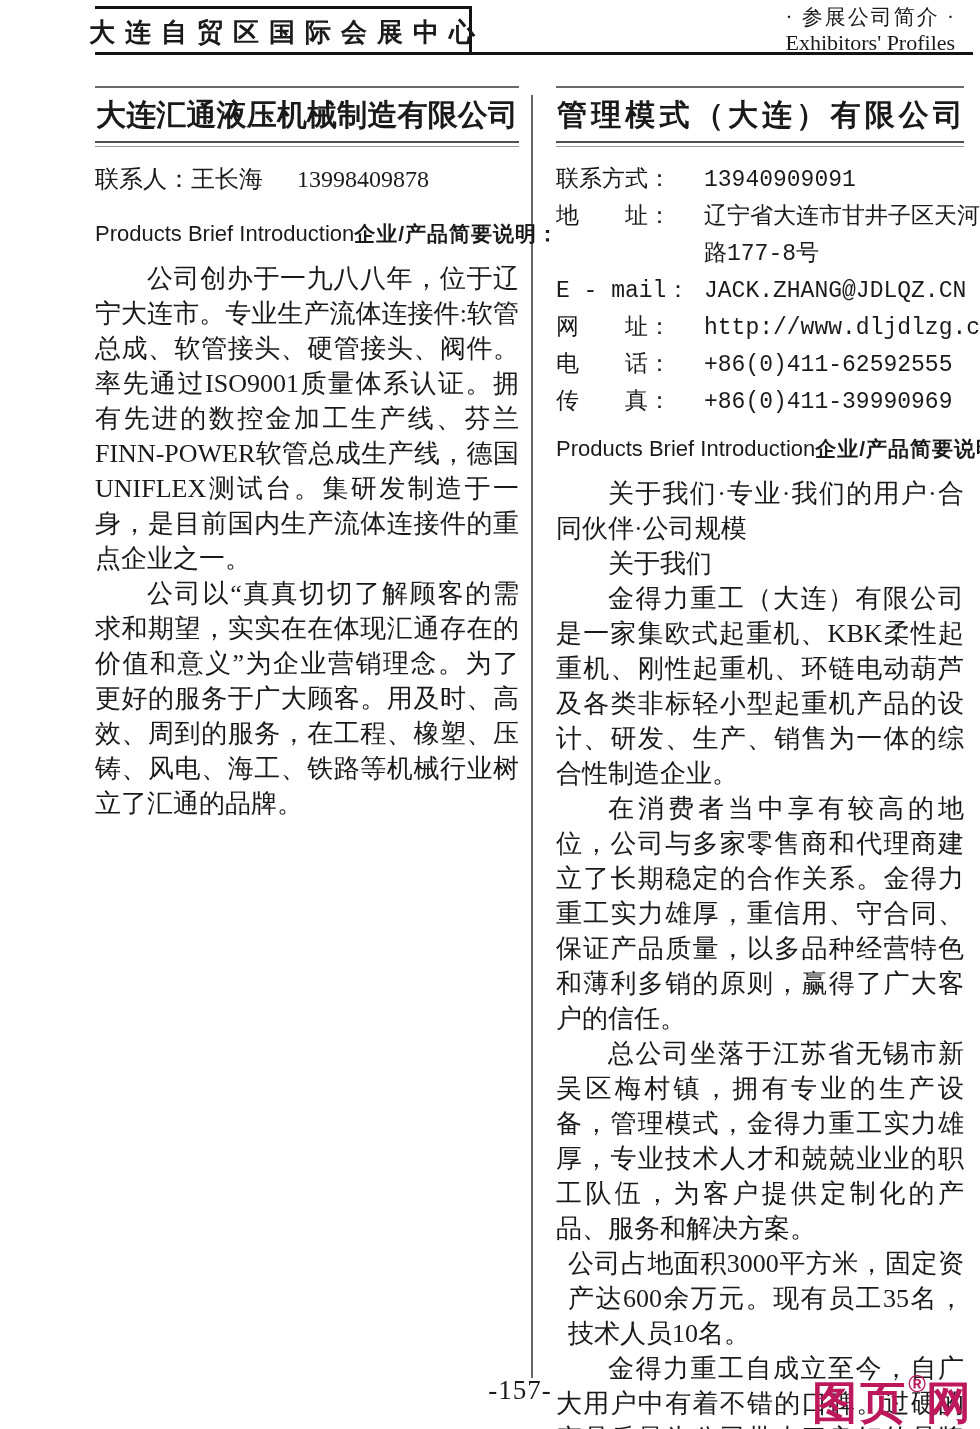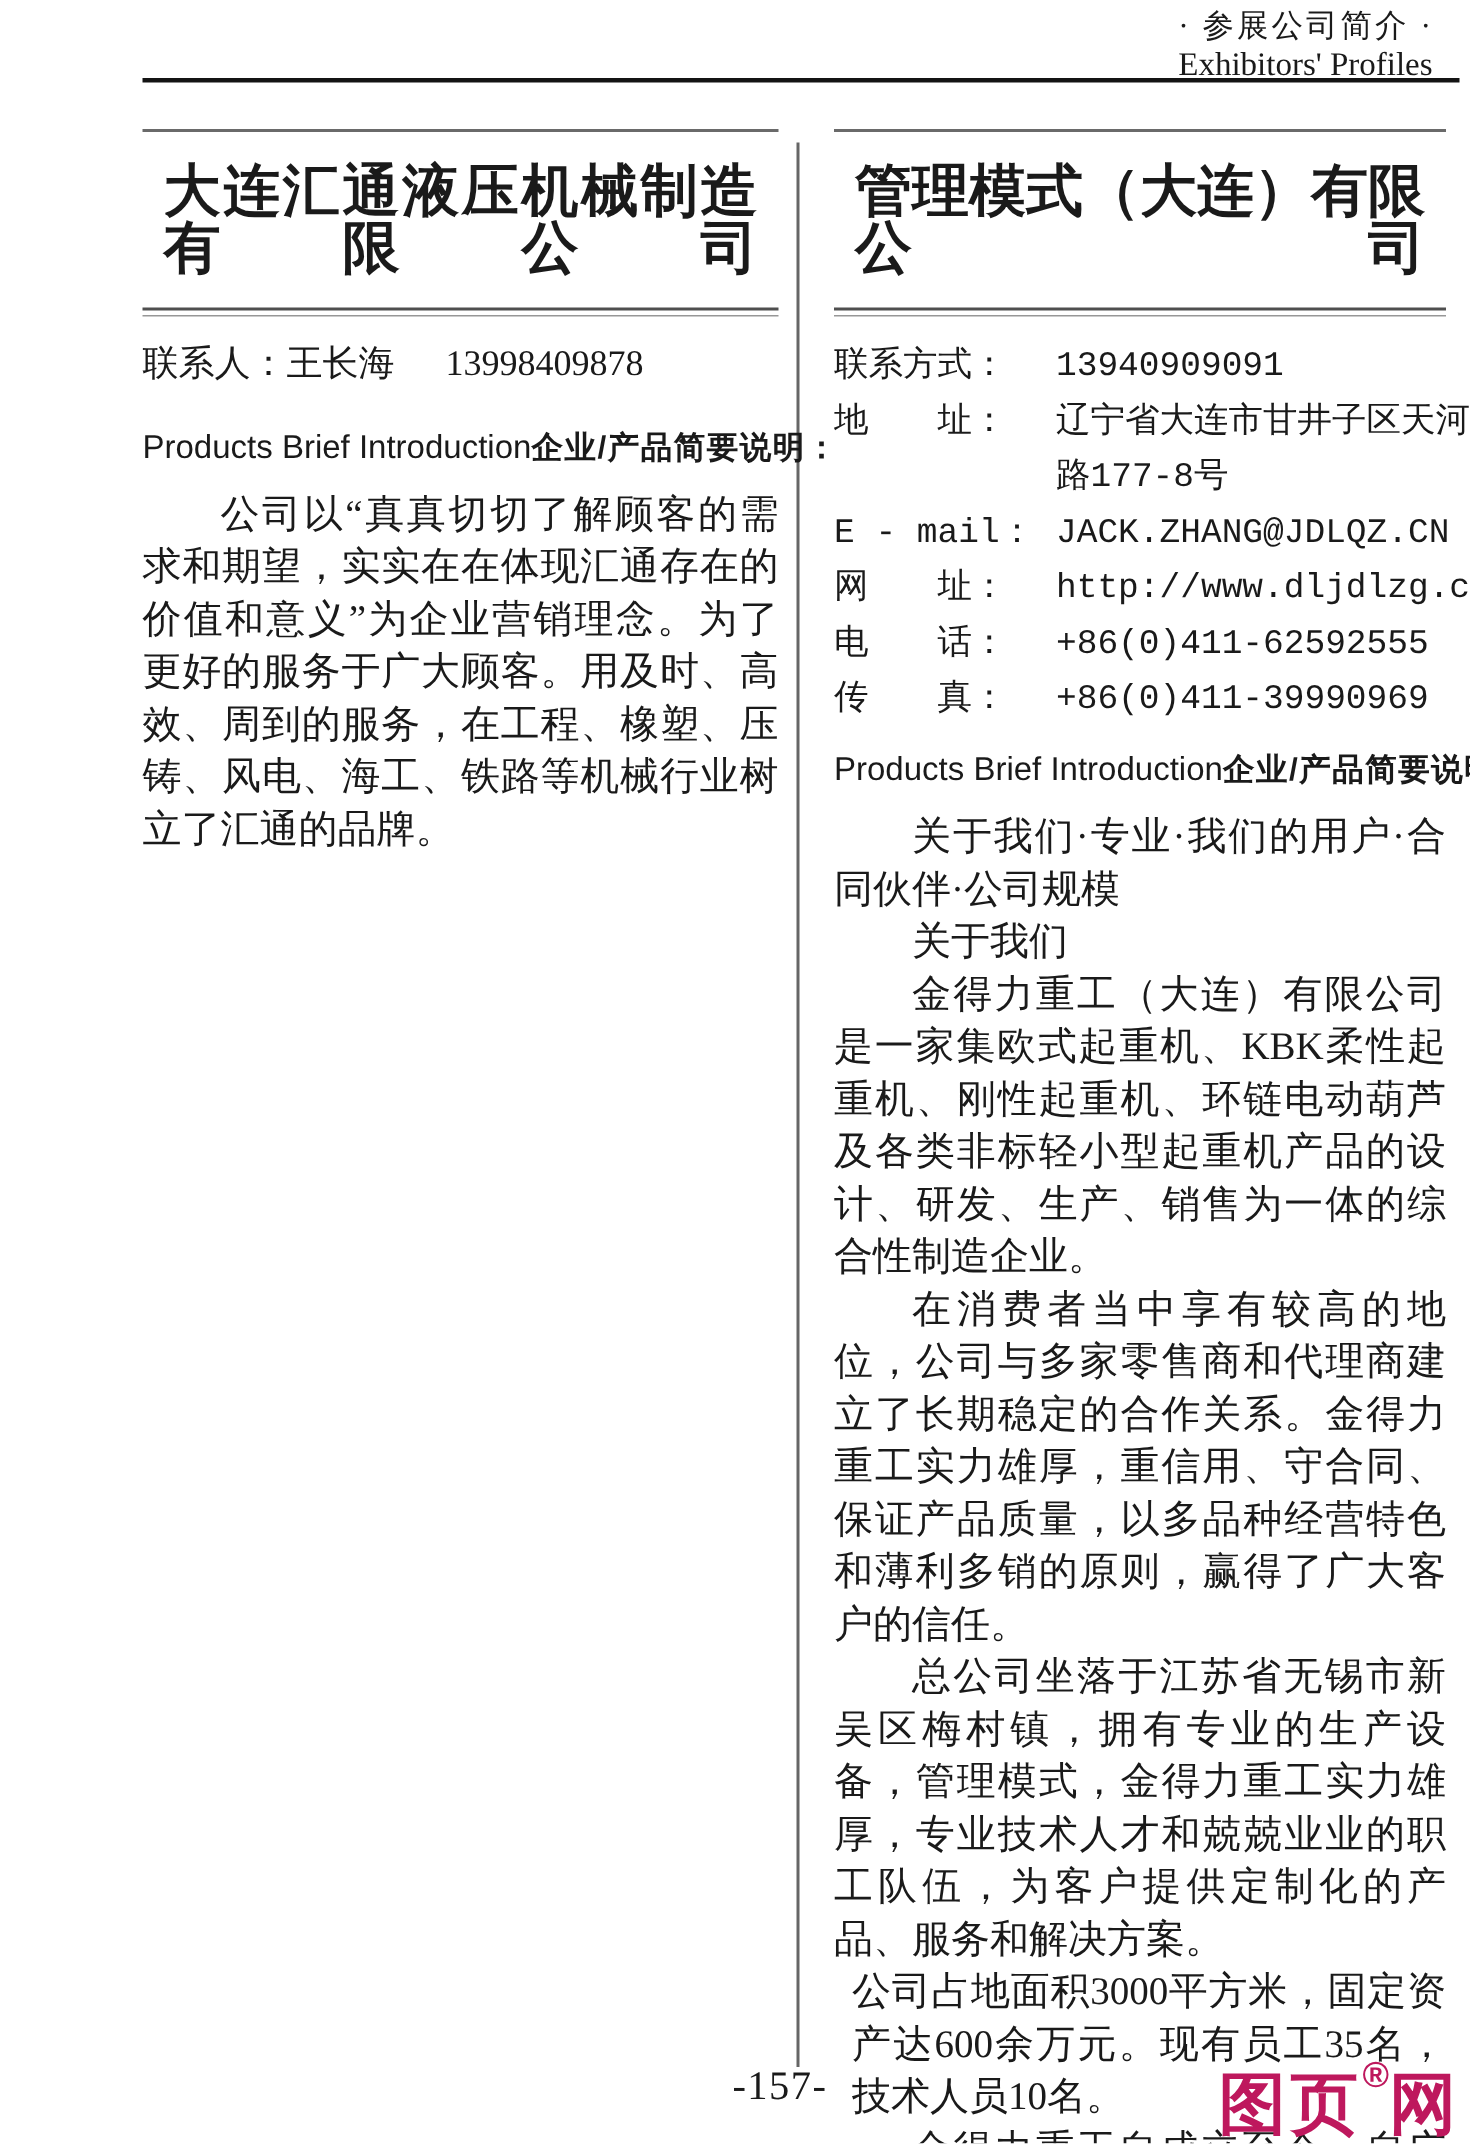--- a/index.html
+++ b/index.html
@@ -25,23 +25,23 @@
 
   
   .col{position:absolute;top:86px;}
   .col-left{left:95px;width:424px;}
   .col-right{left:556px;width:408px;}
   .v-divider{position:absolute;left:531px;top:95px;width:2px;height:1283px;background:#666;}
 
   .rule-top{height:2px;background:#6a6a6a;}
   .rule-bottom{height:3px;border-top:2px solid #4f4f4f;border-bottom:1px solid #979797;}
   .company-title{
-    margin:13px;padding:8px 1px 7px;
+    margin:0;padding:8px 1px 7px;
     font-family:"Liberation Sans", sans-serif;font-weight:bold;
-    font-size:38px;line-height:38px;
+    font-size:30px;line-height:38px;
     text-align:justify;text-align-last:justify;
   }
 
   
   .contact-line{margin-top:17px;font-size:24px;line-height:30px;white-space:nowrap;}
   .contact-line .phone{margin-left:34px;}
 
   
   .intro-heading{white-space:nowrap;}
   .col-left .intro-heading{margin-top:26px;}
@@ -76,20 +76,23 @@
     white-space:nowrap;line-height:1;
   }
   .wm-text{font-size:45px;letter-spacing:3px;}
   .wm-reg{font-size:24px;vertical-align:top;position:relative;top:-8px;}
 </style>
 </head>
 <body>
 
 <div class="page">
 
+  <div class="logo-box">
+    <span class="logo-text">大连自贸区国际会展中心</span>
+  </div>
   <div class="header-right">
     <div class="cn">· 参展公司简介 ·</div>
     <div class="en">Exhibitors' Profiles</div>
   </div>
   <div class="header-rule"></div>
 
   <div class="v-divider"></div>
 
   <section class="col col-left">
     <div class="title-block">
@@ -97,20 +100,21 @@
       <h2 class="company-title">大连汇通液压机械制造有限公司</h2>
       <div class="rule-bottom"></div>
     </div>
     <div class="contact-line">
       <span class="c-lab">联系人：</span><span class="name">王长海</span><span class="phone">13998409878</span>
     </div>
     <div class="intro-heading">
       <span class="intro-en">Products Brief Introduction</span><span class="intro-cn">企业/产品简要说明：</span>
     </div>
     <div class="paragraphs">
+        <p class="body-p">公司创办于一九八八年，位于辽宁大连市。专业生产流体连接件:软管总成、软管接头、硬管接头、阀件。率先通过ISO9001质量体系认证。拥有先进的数控金加工生产线、芬兰 FINN-POWER软管总成生产线，德国UNIFLEX测试台。集研发制造于一身，是目前国内生产流体连接件的重点企业之一。</p>
         <p class="body-p">公司以“真真切切了解顾客的需求和期望，实实在在体现汇通存在的价值和意义”为企业营销理念。为了更好的服务于广大顾客。用及时、高效、周到的服务，在工程、橡塑、压铸、风电、海工、铁路等机械行业树立了汇通的品牌。</p>
       </div>
   </section>
 
   <section class="col col-right">
     <div class="title-block">
       <div class="rule-top"></div>
       <h2 class="company-title">管理模式（大连）有限公司</h2>
       <div class="rule-bottom"></div>
     </div>

